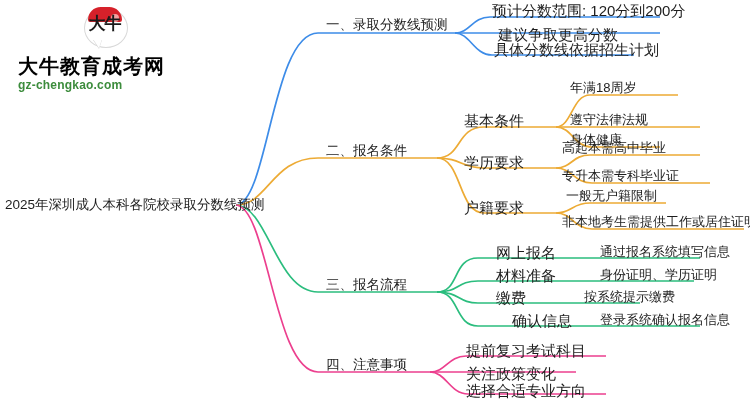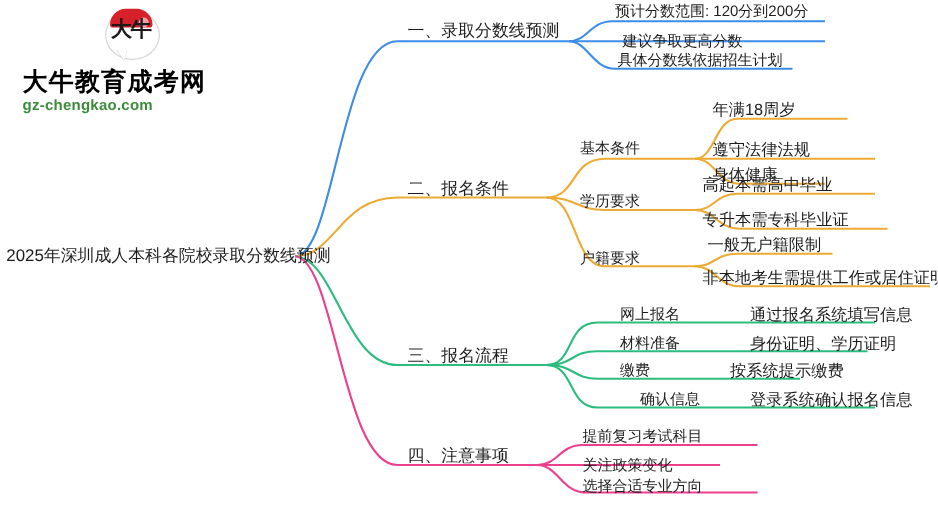--- a/index.html
+++ b/index.html
@@ -106,21 +106,21 @@
     white-space: nowrap;
     color: #1d1d1d;
     line-height: 1;
   }
   .root-node {
     font-size: 13.5px;
     left: 5px;
     top: 198px;
   }
   .lvl1 { font-size: 13.5px; }
-  .lvl2 { font-size: 12px; }
+  .lvl2 { font-size: 15px; }
   .lvl3 { font-size: 13px; }
 </style>
 </head>
 <body>
 
 <div id="logo">
   <div id="logo-mark">
     <div id="logo-bubble"></div>
     <div id="logo-bubble-tail"></div>
     <div id="logo-cap"></div>
@@ -177,21 +177,21 @@
 
 <div class="node root-node">2025年深圳成人本科各院校录取分数线预测</div>
 
 <div class="node lvl1" style="left:326px; top:18px;">一、录取分数线预测</div>
 <div class="node lvl2" style="left:492px; top:3px;">预计分数范围: 120分到200分</div>
 <div class="node lvl2" style="left:498px; top:27px;">建议争取更高分数</div>
 <div class="node lvl2" style="left:494px; top:42px;">具体分数线依据招生计划</div>
 
 <div class="node lvl1" style="left:326px; top:144px;text-align:center;">二、报名条件</div>
 
-<div class="node lvl2" style="left:464px; top:113px;font-family:Liberation Mono, monospace;">基本条件</div>
+<div class="node lvl2" style="left:464px; top:113px;">基本条件</div>
 <div class="node lvl3" style="left:570px; top:81px;">年满18周岁</div>
 <div class="node lvl3" style="left:570px; top:113px;">遵守法律法规</div>
 <div class="node lvl3" style="left:570px; top:133px;">身体健康</div>
 
 <div class="node lvl2" style="left:464px; top:155px;">学历要求</div>
 <div class="node lvl3" style="left:562px; top:141px;">高起本需高中毕业</div>
 <div class="node lvl3" style="left:562px; top:169px;">专升本需专科毕业证</div>
 
 <div class="node lvl2" style="left:464px; top:200px;">户籍要求</div>
 <div class="node lvl3" style="left:566px; top:189px;">一般无户籍限制</div>
@@ -205,15 +205,15 @@
 <div class="node lvl2" style="left:496px; top:268px;">材料准备</div>
 <div class="node lvl3" style="left:600px; top:268px;">身份证明、学历证明</div>
 
 <div class="node lvl2" style="left:496px; top:290px;">缴费</div>
 <div class="node lvl3" style="left:584px; top:290px;">按系统提示缴费</div>
 
 <div class="node lvl2" style="left:512px; top:313px;">确认信息</div>
 <div class="node lvl3" style="left:600px; top:313px;">登录系统确认报名信息</div>
 
 <div class="node lvl1" style="left:326px; top:358px;">四、注意事项</div>
-<div class="node lvl2" style="left:466px; top:343px;font-family:Liberation Serif, serif;">提前复习考试科目</div>
+<div class="node lvl2" style="left:466px; top:343px;">提前复习考试科目</div>
 <div class="node lvl2" style="left:466px; top:366px;">关注政策变化</div>
 <div class="node lvl2" style="left:466px; top:383px;">选择合适专业方向</div>
 
 </body></html>

